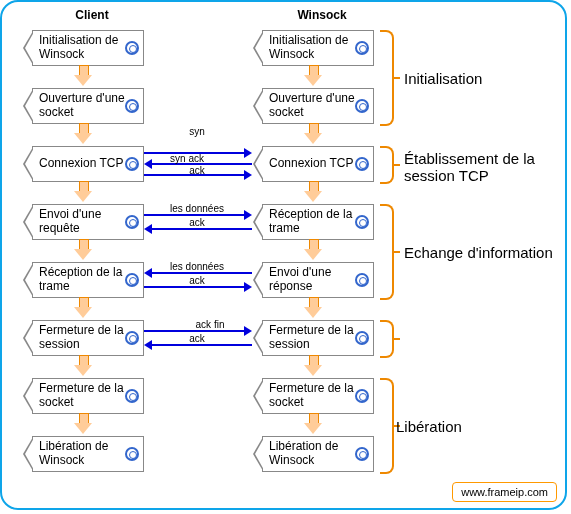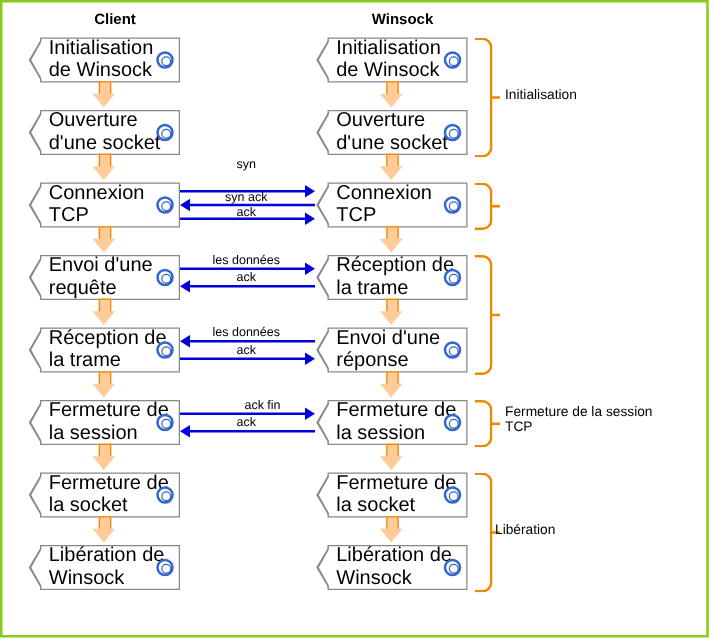--- a/index.html
+++ b/index.html
@@ -1,33 +1,33 @@
 <!DOCTYPE html>
 <html><head>
 <meta charset="utf-8">
 <style>
 body{margin:0;font-family:Arial,sans-serif;font-size:11px;color:#000;background:#fff}
-.frame{position:relative;width:567px;height:510px;border:2px solid #84cc16;border-radius:0;margin:0;box-sizing:border-box}
+.frame{position:relative;width:567px;height:510px;border:2px solid #0ea5e9;border-radius:18px;margin:0;box-sizing:border-box}
 .col-title{position:absolute;font-weight:bold;font-size:12px;text-align:center}
 .tag{position:absolute;width:110px;height:34px;background:#fff;border:1px solid #888;display:flex;align-items:center}
 .tag::before{content:"";position:absolute;left:-10px;top:0;width:0;height:0;border-top:17px solid transparent;border-bottom:17px solid transparent;border-right:10px solid #888}
 .tag::after{content:"";position:absolute;left:-8px;top:1px;width:0;height:0;border-top:16px solid transparent;border-bottom:16px solid transparent;border-right:9px solid #fff}
-.tag-text{padding-left:6px;line-height:1.15;font-size:16px}
+.tag-text{padding-left:6px;line-height:1.15;font-size:12px}
 .ring{position:absolute;right:4px;top:50%;transform:translateY(-50%);width:14px;height:14px;border:2px solid #36c;border-radius:50%;background:#fff;box-sizing:border-box}
 .ring::after{content:"";position:absolute;left:2px;top:2px;width:6px;height:6px;border:1px solid #36c;border-radius:50%}
 .varrow{position:absolute;width:18px;height:22px}
 .varrow::before{content:"";position:absolute;left:5px;top:0;width:8px;height:10px;background:#fc9;border:1px solid #e80}
 .varrow::after{content:"";position:absolute;left:0;top:10px;width:0;height:0;border-left:9px solid transparent;border-right:9px solid transparent;border-top:11px solid #fc9}
 .harrow{position:absolute;height:2px;background:#00d}
 .harrow.r::after{content:"";position:absolute;right:-8px;top:-4px;border-left:8px solid #00d;border-top:5px solid transparent;border-bottom:5px solid transparent}
 .harrow.l::after{content:"";position:absolute;left:-8px;top:-4px;border-right:8px solid #00d;border-top:5px solid transparent;border-bottom:5px solid transparent}
 .hlabel{position:absolute;font-size:10px;text-align:center;background:transparent}
 .brace{position:absolute;border-right:2px solid #e80;border-top:2px solid #e80;border-bottom:2px solid #e80;border-top-right-radius:8px;border-bottom-right-radius:8px;width:12px}
 .brace::after{content:"";position:absolute;right:-8px;top:50%;width:8px;height:2px;background:#e80;transform:translateY(-1px)}
-.phase{position:absolute;font-size:11px}
+.phase{position:absolute;font-size:15px}
 .footer{position:absolute;right:8px;bottom:6px;border:1px solid #f90;border-radius:4px;padding:3px 8px;font-size:11px;background:#fff}
 </style>
 </head>
 <body>
 
 <div class="frame">
 
 <div class="col-title" style="left:50px;top:6px;width:80px">Client</div>
 <div class="col-title" style="left:280px;top:6px;width:80px">Winsock</div>
 
@@ -109,21 +109,21 @@
 <div class="varrow" style="left:302px;top:121px"></div>
 <div class="varrow" style="left:302px;top:179px"></div>
 <div class="varrow" style="left:302px;top:237px"></div>
 <div class="varrow" style="left:302px;top:295px"></div>
 <div class="varrow" style="left:302px;top:353px"></div>
 <div class="varrow" style="left:302px;top:411px"></div>
 
 <div class="harrow r" style="left:142px;top:150px;width:100px"></div>
 <div class="hlabel" style="left:170px;top:124px;width:50px">syn</div>
 <div class="harrow l" style="left:150px;top:161px;width:100px"></div>
-<div class="hlabel" style="left:170px;top:151px;width:50px">syn ack</div>
+<div class="hlabel" style="left:160px;top:151px;width:50px">syn ack</div>
 <div class="harrow r" style="left:142px;top:172px;width:100px"></div>
 <div class="hlabel" style="left:170px;top:163px;width:50px">ack</div>
 
 <div class="harrow r" style="left:142px;top:212px;width:100px"></div>
 <div class="hlabel" style="left:160px;top:201px;width:70px">les données</div>
 <div class="harrow l" style="left:150px;top:226px;width:100px"></div>
 <div class="hlabel" style="left:170px;top:215px;width:50px">ack</div>
 
 <div class="harrow l" style="left:150px;top:270px;width:100px"></div>
 <div class="hlabel" style="left:160px;top:259px;width:70px">les données</div>
@@ -132,22 +132,24 @@
 
 <div class="harrow r" style="left:142px;top:328px;width:100px"></div>
 <div class="hlabel" style="left:183px;top:317px;width:50px">ack fin</div>
 <div class="harrow l" style="left:150px;top:342px;width:100px"></div>
 <div class="hlabel" style="left:170px;top:331px;width:50px">ack</div>
 
 <div class="brace" style="left:378px;top:28px;height:92px"></div>
 <div class="phase" style="left:402px;top:68px">Initialisation</div>
 
 <div class="brace" style="left:378px;top:144px;height:34px"></div>
+<div class="phase" style="left:402px;top:148px;width:140px">Établissement de la session TCP</div>
 
 <div class="brace" style="left:378px;top:202px;height:92px"></div>
+<div class="phase" style="left:402px;top:242px">Echange d'information</div>
 
 <div class="brace" style="left:378px;top:318px;height:34px"></div>
-<div class="phase" style="left:402px;top:322px;width:140px">Fermeture de la session TCP</div>
 
 <div class="brace" style="left:378px;top:376px;height:92px"></div>
 <div class="phase" style="left:394px;top:416px">Libération</div>
 
+<div class="footer">www.frameip.com</div>
 </div>
 
 </body></html>

